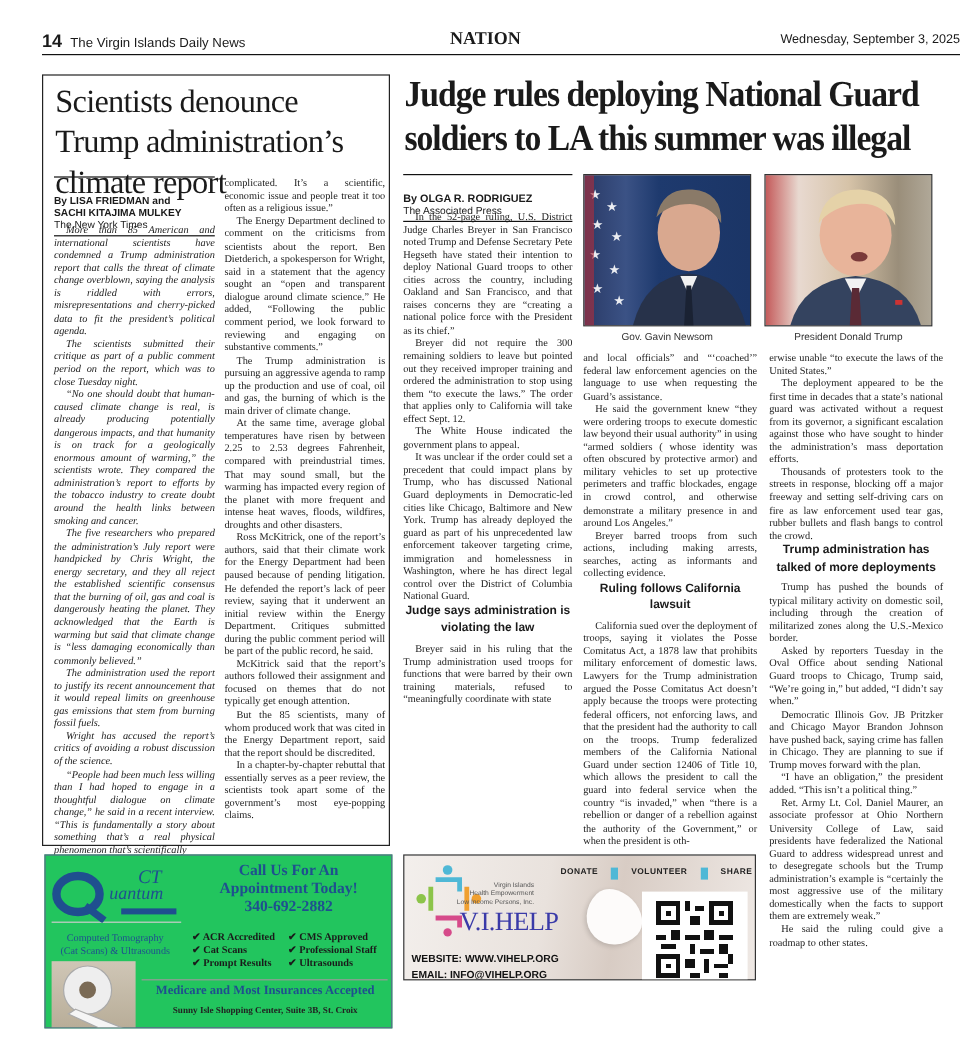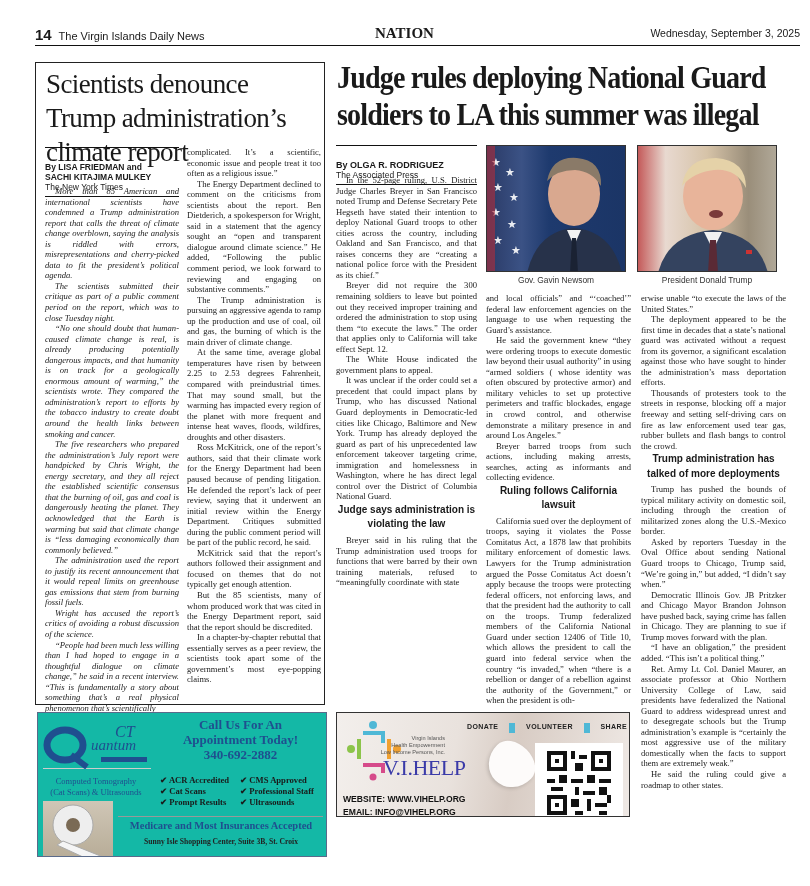--- a/index.html
+++ b/index.html
@@ -21,21 +21,21 @@
   .col { position: absolute; font-family: "Liberation Serif", serif; font-size: 8.6px; line-height: 10.55px; text-align: justify; hyphens: auto; }
   .col p { text-indent: 10px; }
   .col p.cont { text-indent: 0; }
   .subhead { font-family: "Liberation Sans", sans-serif; font-weight: bold; font-size: 10px; line-height: 14.5px; margin: 1px 0 3px 0; text-align: center; }
 
   .hl-right { position: absolute; left: 337px; top: 60px; width: 465px; font-family: "Liberation Serif", serif; font-weight: bold; font-size: 30.5px; line-height: 37px; letter-spacing: -0.9px; transform: scaleX(0.92); transform-origin: left; white-space: nowrap; }
 
   .photo { position: absolute; border: 1px solid #333; overflow: hidden; }
   .caption { position: absolute; font-family: "Liberation Sans", sans-serif; font-size: 8.4px; text-align: center; color: #333; }
 
-  .ad1 { position: absolute; left: 37px; top: 712px; width: 290px; height: 145px; border: 1.2px solid #5a6a8a; background: #14b8a6; overflow: hidden; }
+  .ad1 { position: absolute; left: 37px; top: 712px; width: 290px; height: 145px; border: 1.2px solid #5a6a8a; background: #22c55e; overflow: hidden; }
   .ad2 { position: absolute; left: 336px; top: 712px; width: 294px; height: 105px; border: 1.2px solid #333; overflow: hidden; background: linear-gradient(100deg, #f3efec 0%, #e9e2dd 40%, #d8ccc4 60%, #efe9e5 100%); }
 </style>
 </head>
 <body>
 
 <div class="masthead">
   <div class="mh-left">
     <span class="pg">14</span>
     <span>The Virgin Islands Daily News</span>
   </div>

